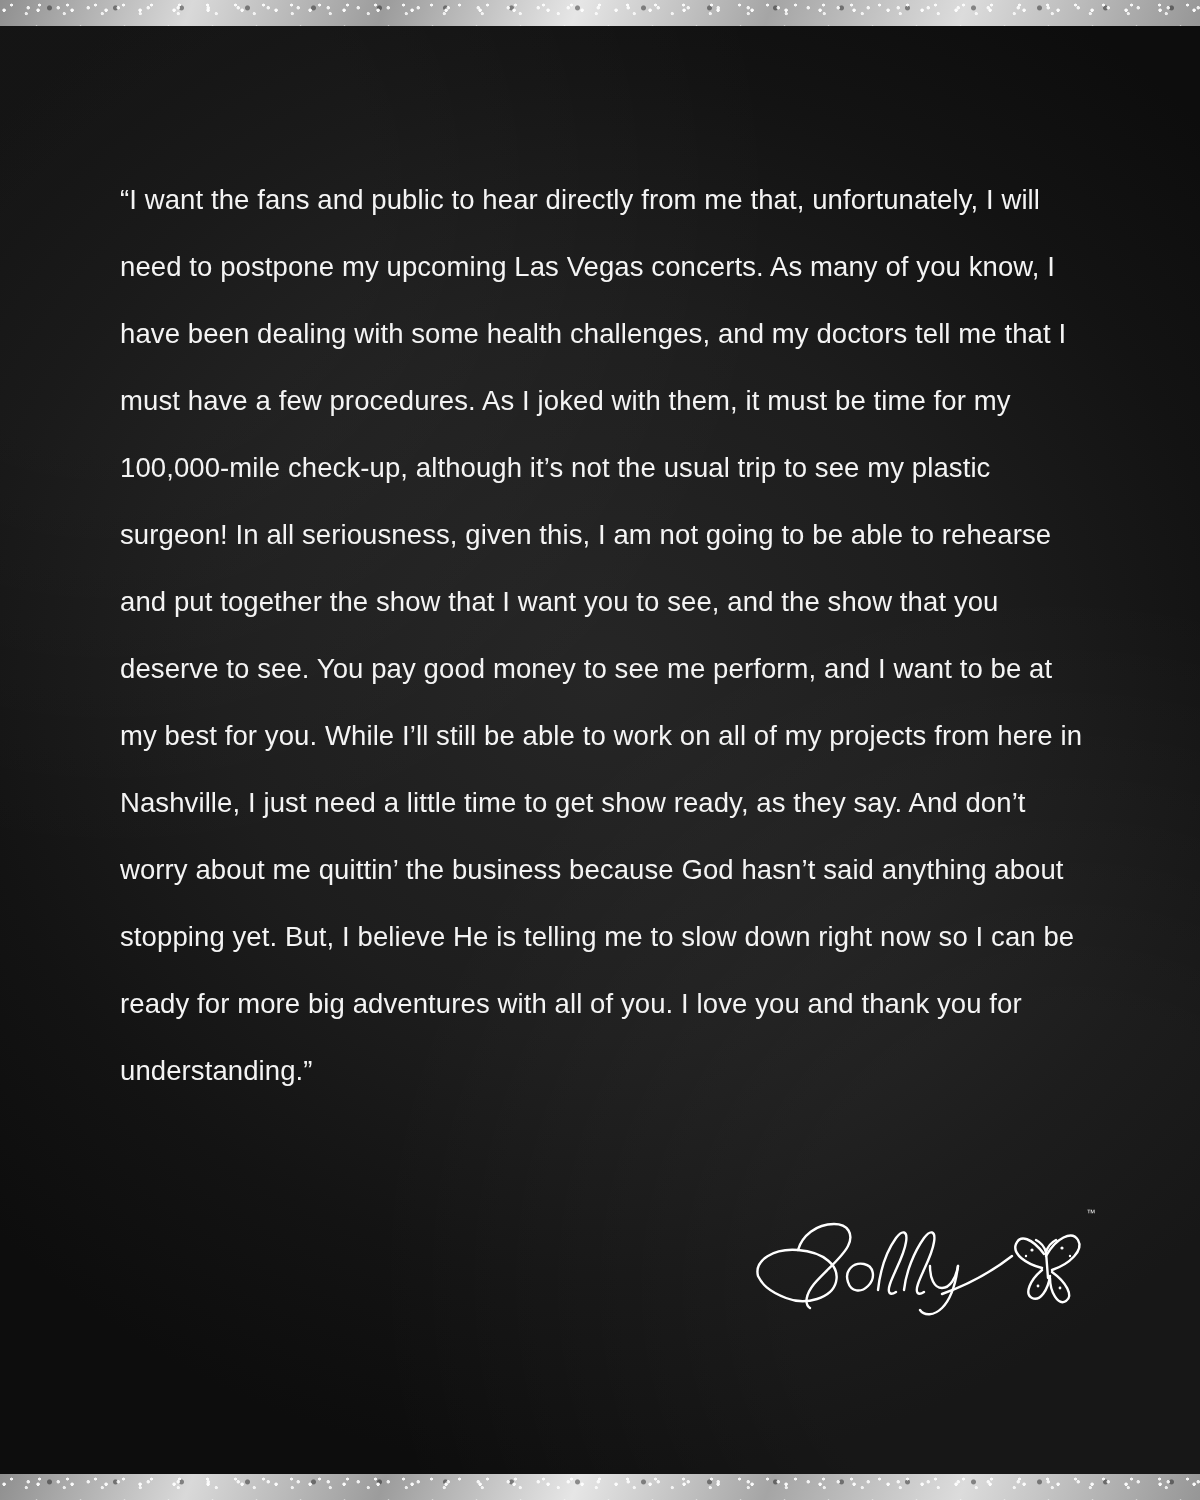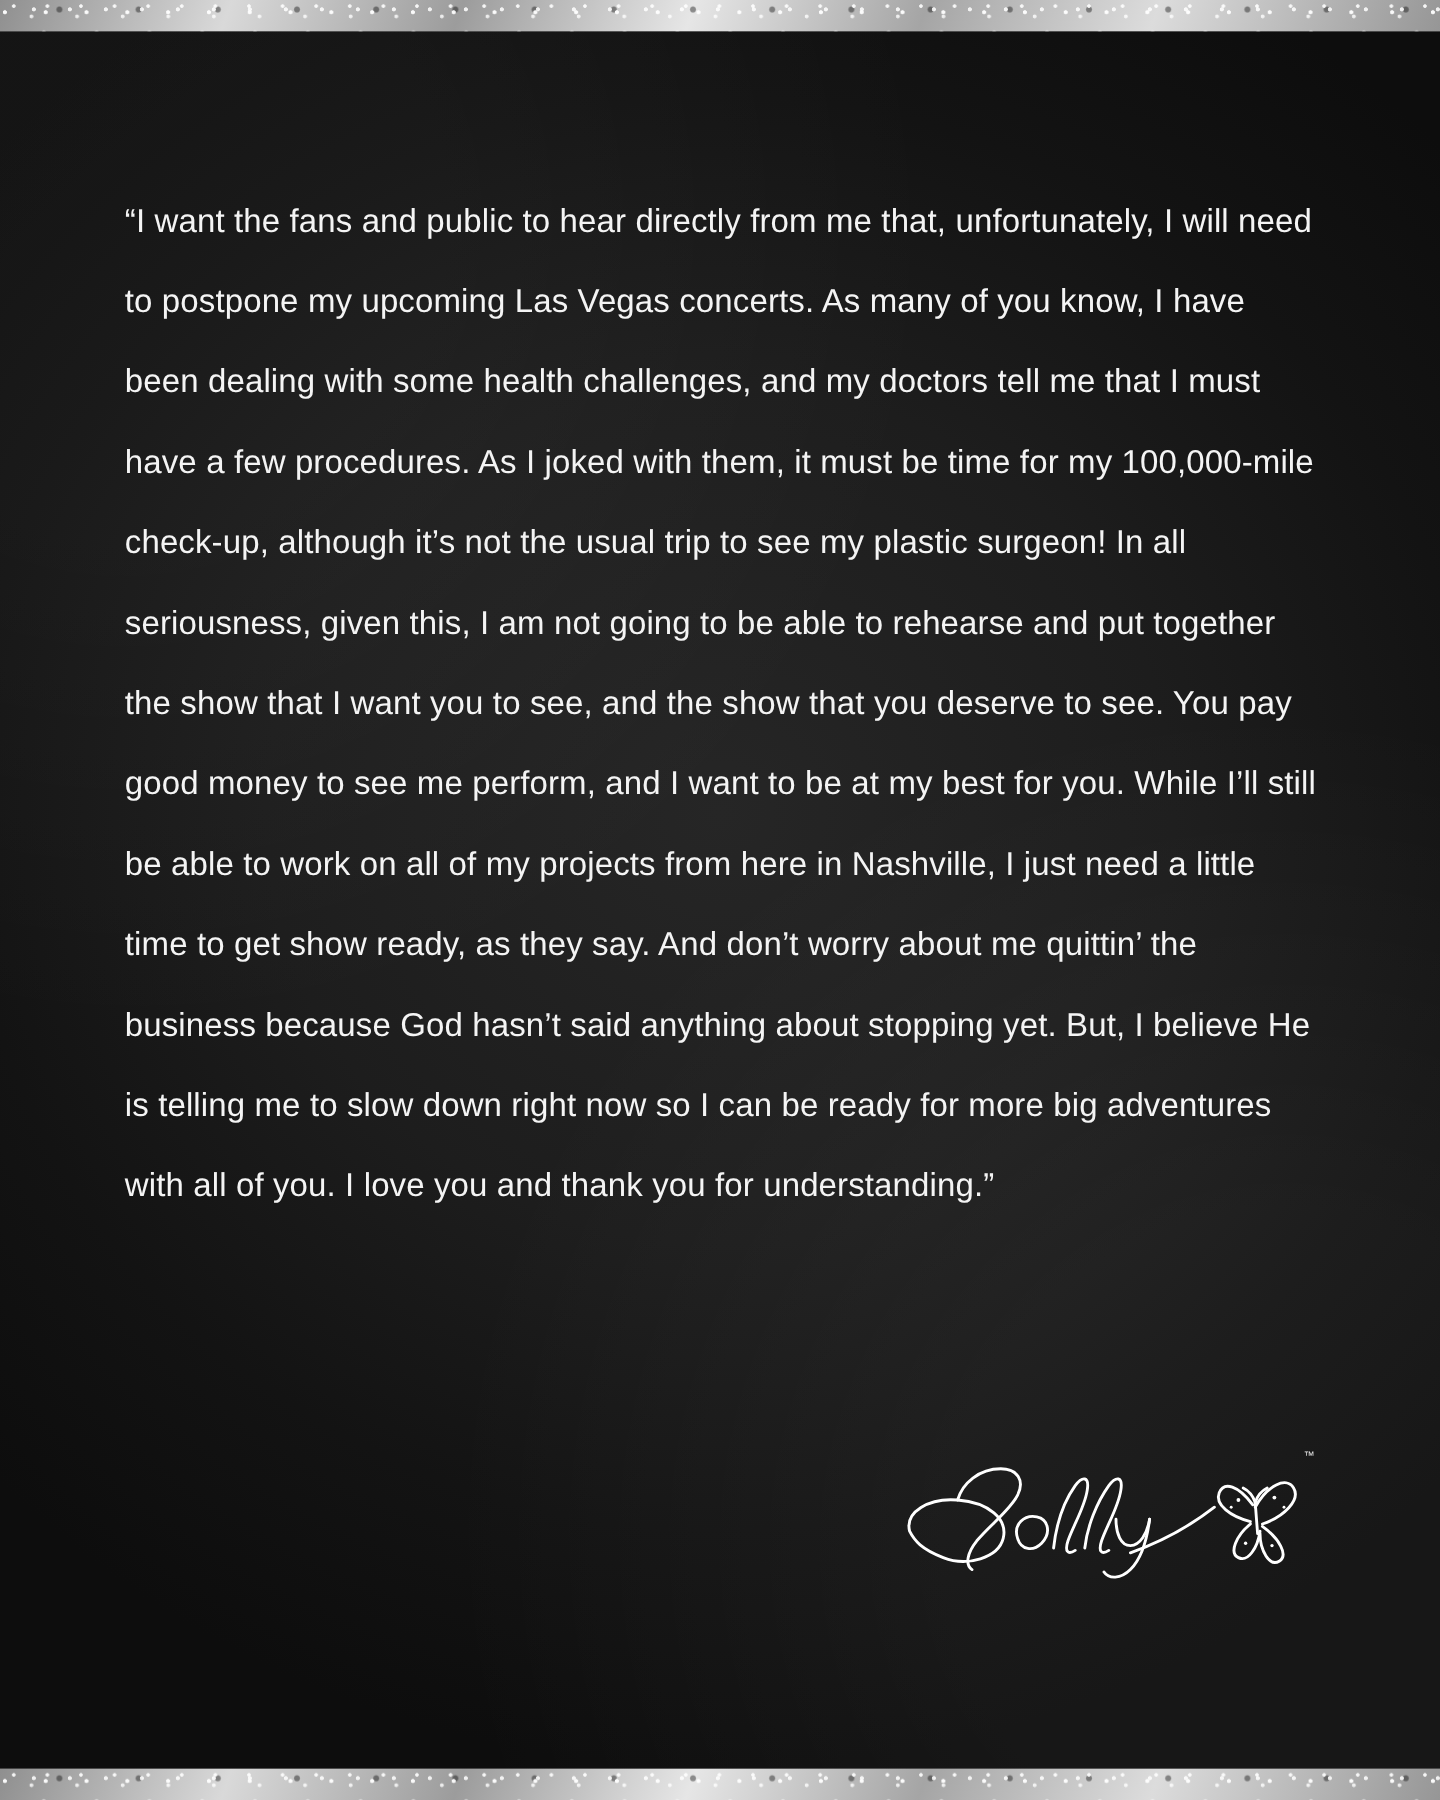--- a/index.html
+++ b/index.html
@@ -66,21 +66,21 @@
     top: 150px;
     width: 1000px;
   }
 
   .statement {
     color: #f4f4f4;
     font-size: 27.5px;
     line-height: 67px;
     letter-spacing: .1px;
     font-weight: 400;
-    margin: 0;
+    margin: 16px;
     white-space: pre-wrap;
   }
 
   .signature-wrap {
     position: absolute;
     left: 104px;
     top: 1190px;
     width: 1000px;
     height: 150px;
     display: flex;

